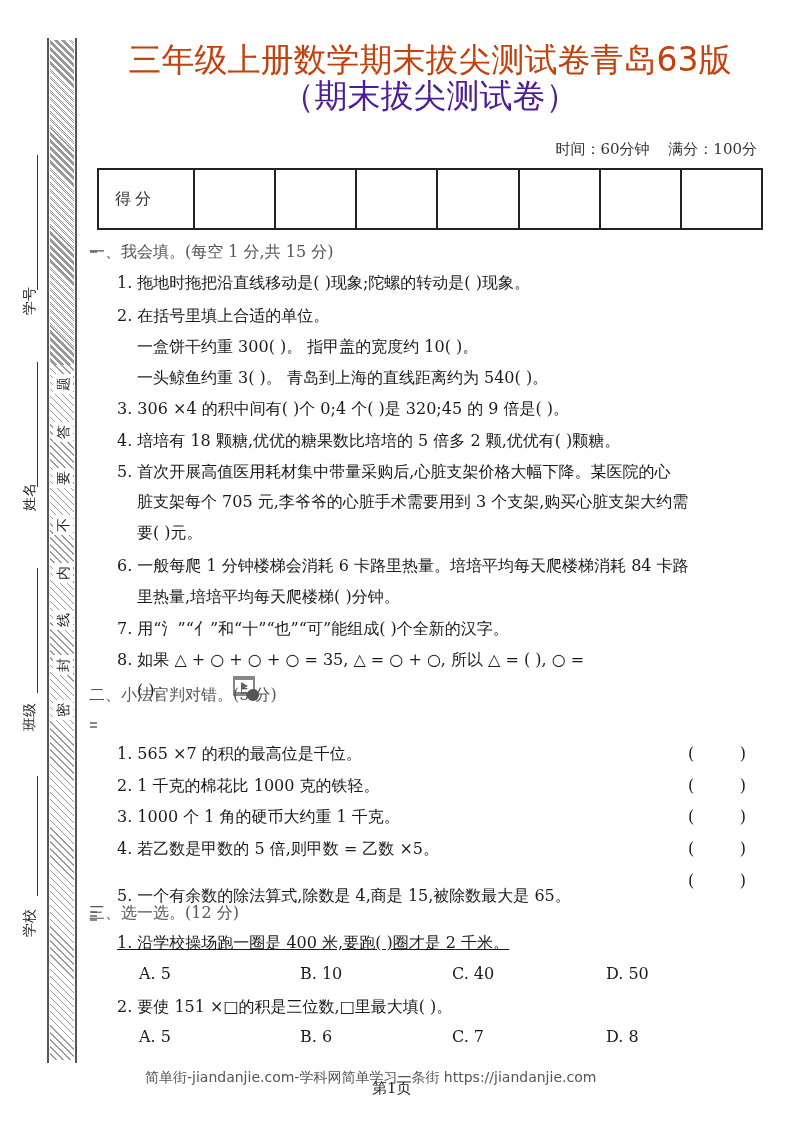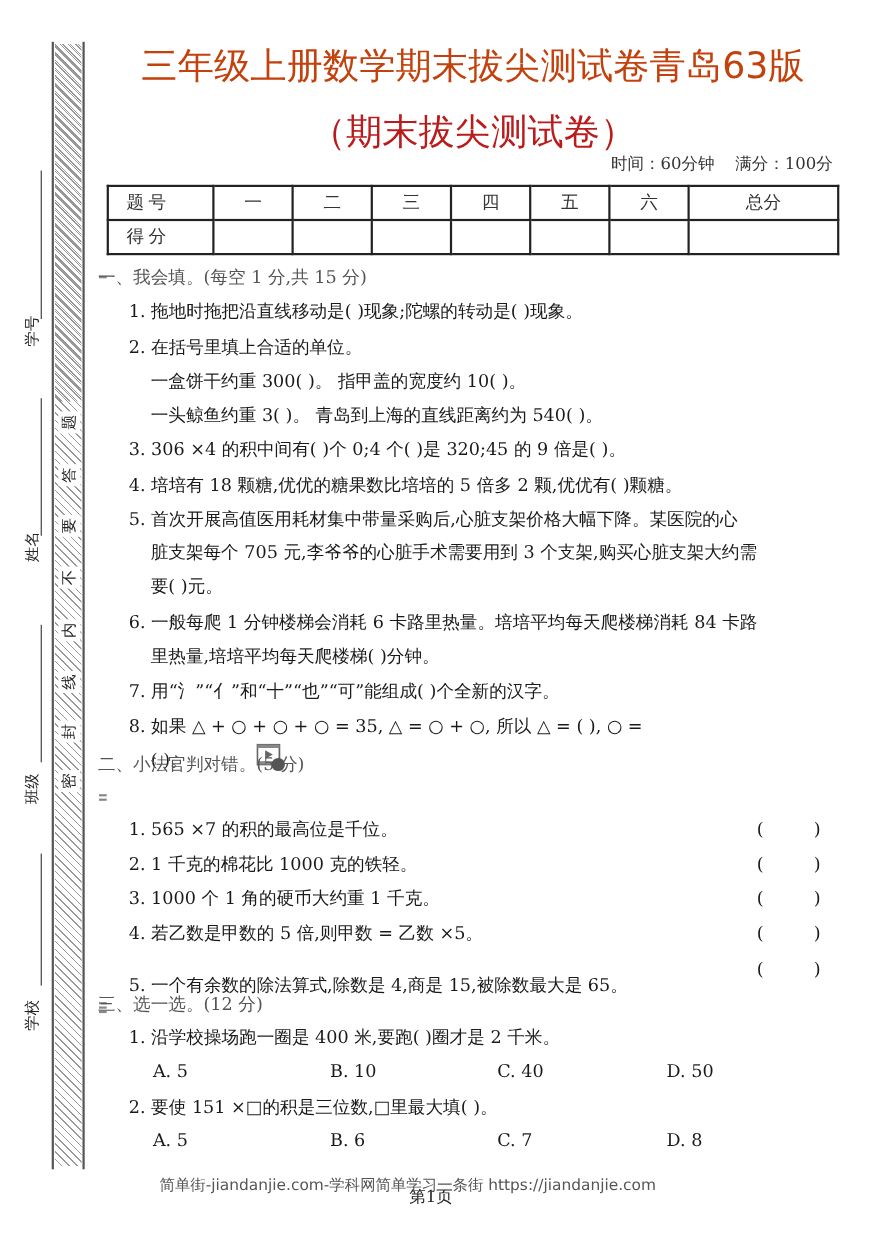--- a/index.html
+++ b/index.html
@@ -18,23 +18,23 @@
   .field-label { position:absolute; left:18px; font-size:14px; transform: rotate(-90deg); transform-origin: center; color:#222; white-space: nowrap; }
   .field-line { position:absolute; left:37px; width:1px; background:#333; }
   .tick { position:absolute; left:90px; width:7px; height:2px; background:#888; }
 
   .title {
     position: absolute; left: 80px; top: 38px; width: 700px;
     font-family: "DejaVu Sans", "Liberation Sans", sans-serif;
     font-size: 33px; line-height: 44px; text-align: center; color: #c2410c; letter-spacing: 0px;
   }
   .subtitle {
-    position: absolute; left: 80px; top: 98px; width: 700px;
+    position: absolute; left: 80px; top: 74px; width: 700px;
     font-family: "DejaVu Sans", "Liberation Sans", sans-serif;
-    font-size: 33px; line-height: 44px; text-align: center; color: #b91c1c;
+    font-size: 33px; line-height: 44px; text-align: center; color: #4c1d95;
   }
   .meta { position:absolute; right: 36px; top: 140px; font-size: 15px; color:#333; }
   .meta span { margin-left: 14px; }
 
   table.score {
     position: absolute; left: 97px; top: 168px; width: 666px; height: 62px;
     border-collapse: collapse; font-size: 16px; color: #333;
   }
   table.score td { border: 2px solid #222; text-align: center; height: 29px; padding: 0; }
   table.score td.first { width: 78px; text-align: left; padding-left: 16px; letter-spacing: 4px; }
@@ -91,30 +91,20 @@
 
 <div class="title">三年级上册数学期末拔尖测试卷青岛63版</div>
 <div class="subtitle">（期末拔尖测试卷）</div>
 <div class="meta">
   <span>时间：60分钟</span>
   <span>满分：100分</span>
 </div>
 
 <table class="score">
   <tbody>
-      <tr>
-    <td class="first">题号</td>
-    <td>一</td>
-    <td>二</td>
-    <td>三</td>
-    <td>四</td>
-    <td>五</td>
-    <td>六</td>
-    <td>总分</td>
-  </tr>
   <tr>
     <td class="first">得分</td>
     <td></td>
     <td></td>
     <td></td>
     <td></td>
     <td></td>
     <td></td>
     <td></td>
   </tr>
@@ -166,21 +156,21 @@
     <span>(</span>
     <span>)</span>
   </div>
 <div class="line" style="top:870px;margin-top:15px;">5. 一个有余数的除法算式,除数是 4,商是 15,被除数最大是 65。</div>
 <div class="paren-box" style="top:870px;">
     <span>(</span>
     <span>)</span>
   </div>
 
 <div class="sec" style="top:902px;">三、选一选。(12 分)</div>
-<div class="line" style="top:932px;">1. 沿学校操场跑一圈是 400 米,要跑(      )圈才是 2 千米。</div>
+<div class="line" style="top:932px;text-decoration:underline;">1. 沿学校操场跑一圈是 400 米,要跑(      )圈才是 2 千米。</div>
 <div class="opt" style="left:139px; top:963px;">A. 5</div>
 <div class="opt" style="left:300px; top:963px;">B. 10</div>
 <div class="opt" style="left:452px; top:963px;">C. 40</div>
 <div class="opt" style="left:606px; top:963px;">D. 50</div>
 <div class="line" style="top:996px;">2. 要使 151 ×□的积是三位数,□里最大填(      )。</div>
 <div class="opt" style="left:139px; top:1026px;">A. 5</div>
 <div class="opt" style="left:300px; top:1026px;">B. 6</div>
 <div class="opt" style="left:452px; top:1026px;">C. 7</div>
 <div class="opt" style="left:606px; top:1026px;">D. 8</div>
 

